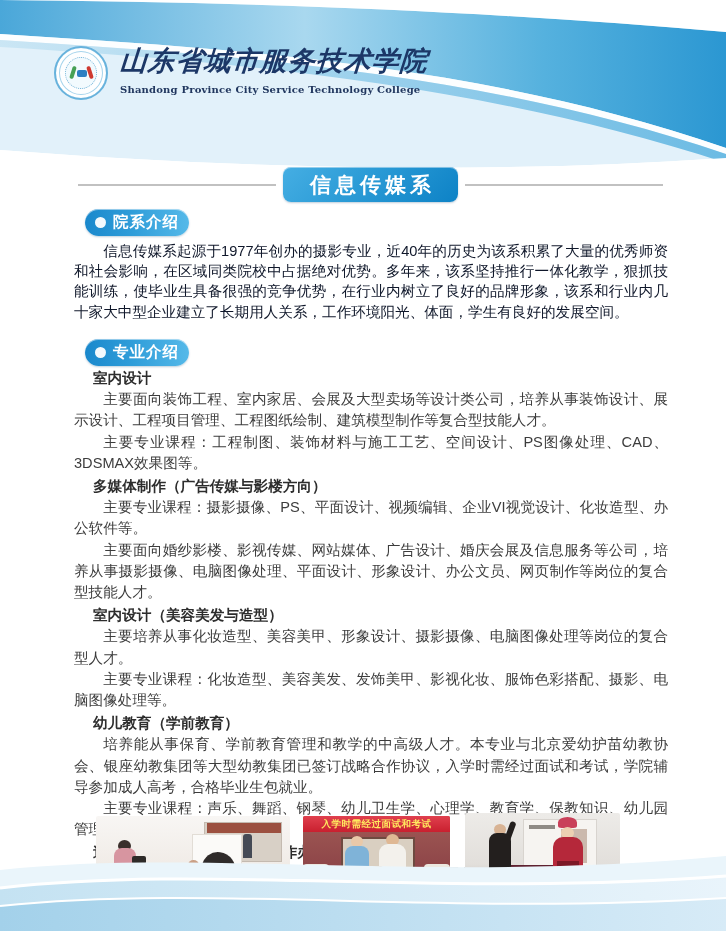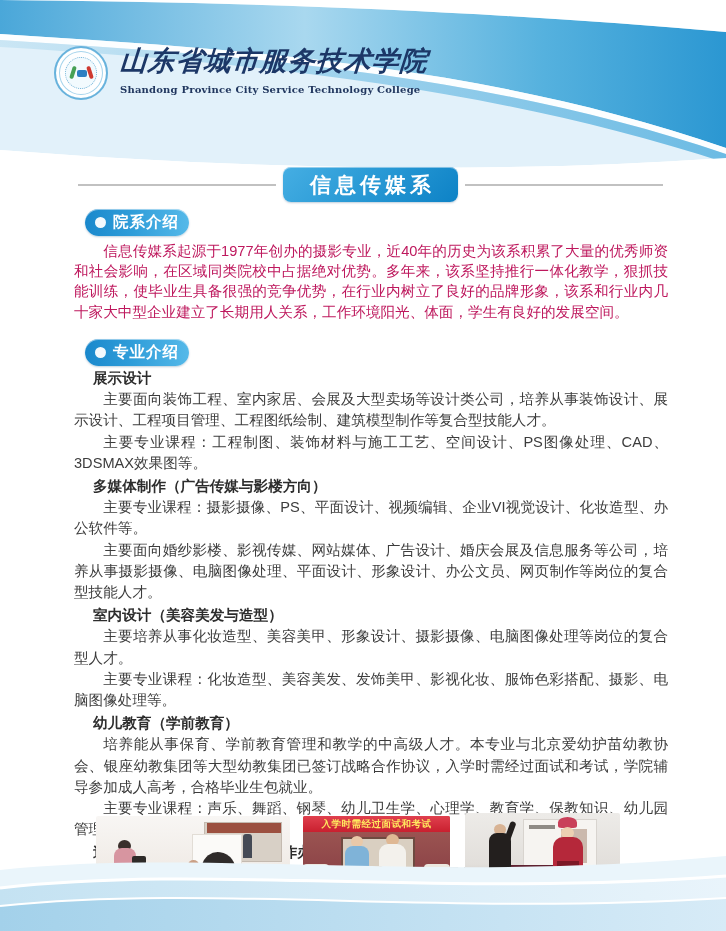--- a/index.html
+++ b/index.html
@@ -48,21 +48,21 @@
     background:linear-gradient(90deg,#1a88cc 0%,#2f9dd9 45%,#55b9e9 100%);
     box-shadow:inset 0 1px 0 rgba(255,255,255,.5),0 1px 2px rgba(0,70,120,.25);
     display:flex;align-items:center;color:#ffffff;font-weight:bold;font-size:15.5px;letter-spacing:1px;margin-left:7px;
   }
   .pill-dot{width:11px;height:11px;border-radius:50%;background:#ffffff;opacity:.95;margin:0 7px 0 10px;flex:none;}
   #pill-dept{top:209px;}
   #pill-majors{top:339px;}
   
   .intro-text{
     position:absolute;top:241px;left:74px;width:594px;
-    font-size:14.6px;line-height:20.2px;color:#be185d;text-indent:2em;text-align:justify;margin:0;
+    font-size:14.6px;line-height:20.2px;color:#0f172a;text-indent:2em;text-align:justify;margin:0;
   }
   .majors{position:absolute;top:368px;left:74px;width:594px;font-size:14.6px;line-height:21.2px;color:#3c3c3c;}
   .major{margin:0 0 2px 0;}
   .major-title{font-weight:bold;color:#2d2d2d;margin:0 0 0 19px;}
   .body-text{margin:0;text-indent:2em;text-align:justify;}
   
   .photo{position:absolute;top:816px;height:95px;overflow:hidden;border-radius:2px;background:#ddd;}
   #photo-1{left:96px;width:194px;}
   #photo-2{left:303px;width:147px;}
   #photo-3{left:465px;width:155px;top:813px;height:93px;}
@@ -164,21 +164,21 @@
 
 <p class="intro-text">信息传媒系起源于1977年创办的摄影专业，近40年的历史为该系积累了大量的优秀师资和社会影响，在区域同类院校中占据绝对优势。多年来，该系坚持推行一体化教学，狠抓技能训练，使毕业生具备很强的竞争优势，在行业内树立了良好的品牌形象，该系和行业内几十家大中型企业建立了长期用人关系，工作环境阳光、体面，学生有良好的发展空间。</p>
 
 <div class="section-pill" id="pill-majors">
   <span class="pill-dot"></span>
   <span>专业介绍</span>
 </div>
 
 <div class="majors">
   <div class="major">
-    <p class="major-title">展示设计</p>
+    <p class="major-title">室内设计</p>
     <div>
         <p class="body-text">主要面向装饰工程、室内家居、会展及大型卖场等设计类公司，培养从事装饰设计、展示设计、工程项目管理、工程图纸绘制、建筑模型制作等复合型技能人才。</p>
         <p class="body-text">主要专业课程：工程制图、装饰材料与施工工艺、空间设计、PS图像处理、CAD、3DSMAX效果图等。</p>
       </div>
   </div>
 
   <div class="major">
     <p class="major-title">多媒体制作（广告传媒与影楼方向）</p>
     <div>
         <p class="body-text">主要专业课程：摄影摄像、PS、平面设计、视频编辑、企业VI视觉设计、化妆造型、办公软件等。</p>

